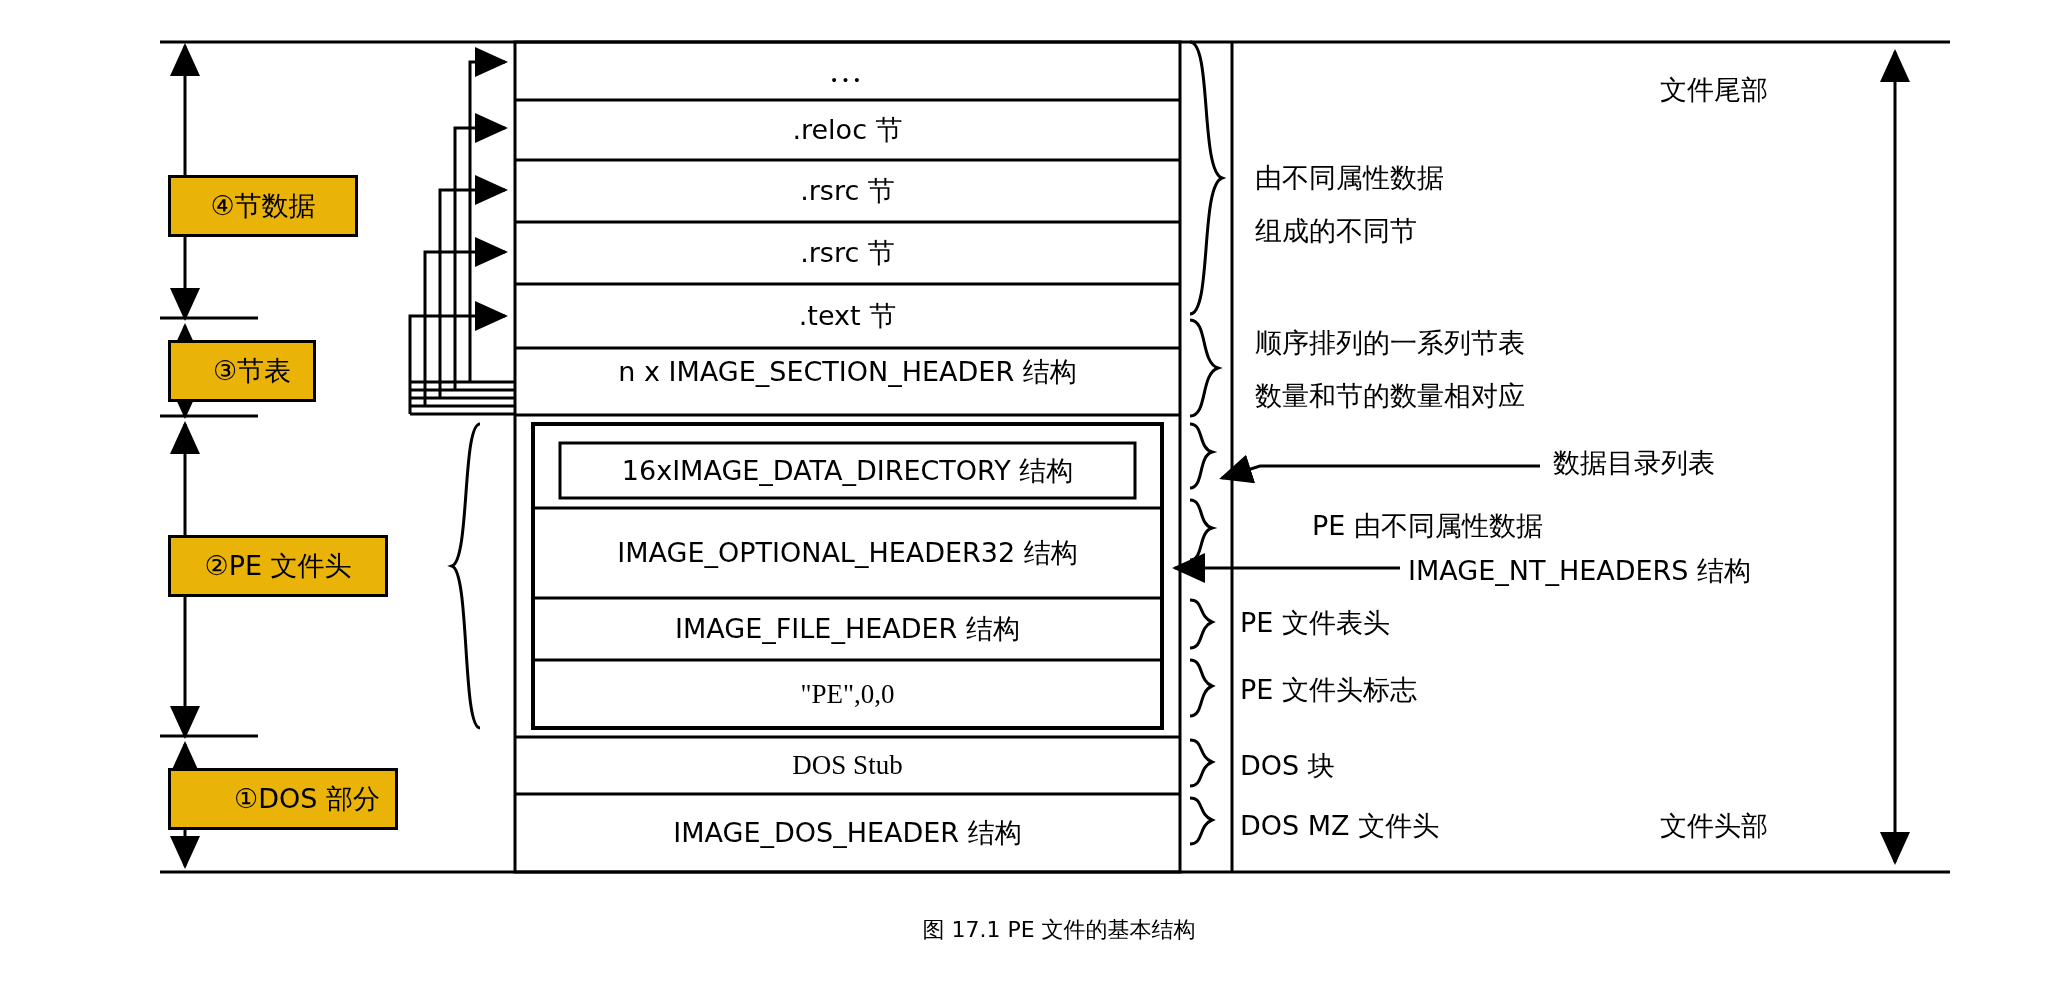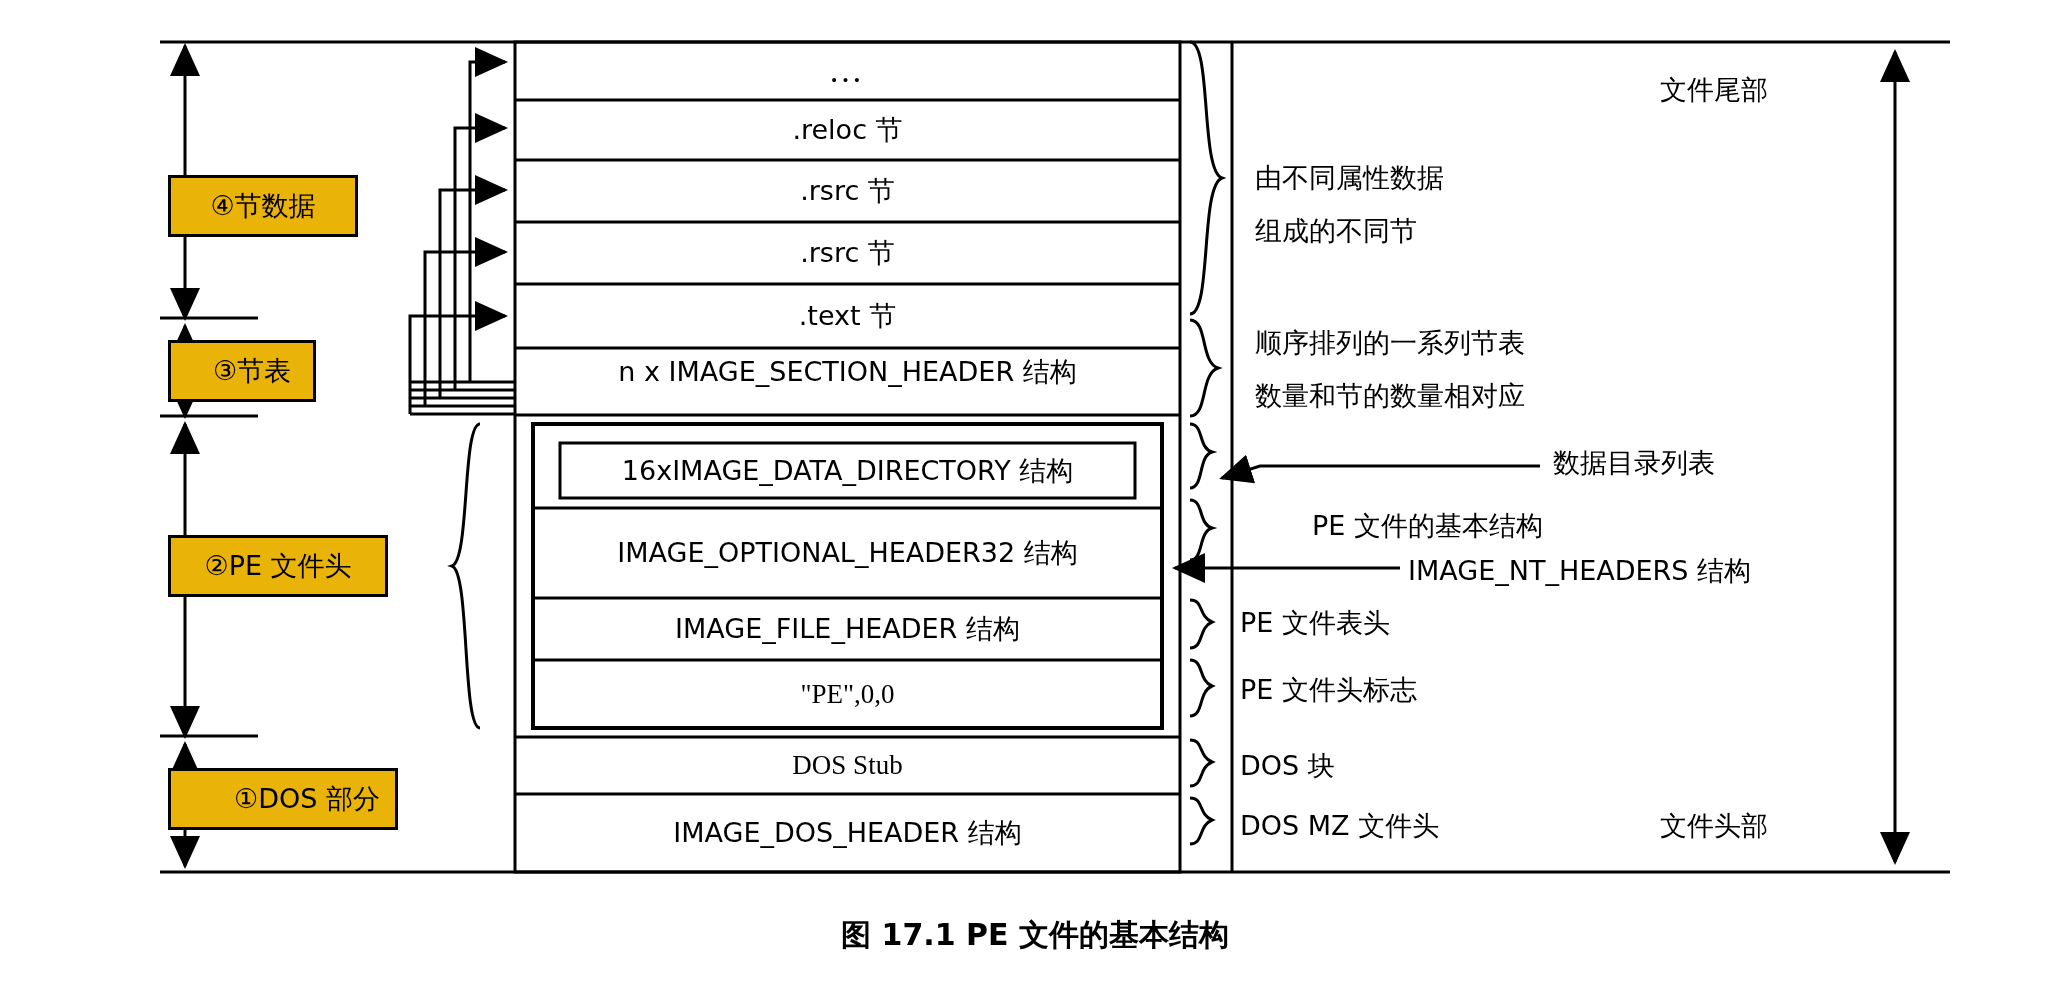--- a/index.html
+++ b/index.html
@@ -44,23 +44,24 @@
     font-size: 27px;
     background: #eab308;
   }
   .right-text {
     position: absolute;
     font-size: 27px;
     white-space: nowrap;
   }
   .caption {
     position: absolute;
-    font-size: 30px;
-    font-weight: bold;
+    font-size: 22px;
+    font-weight: normal;
     white-space: nowrap;
+    margin-left: 24px;
   }
   .cjk {
     font-family: "DejaVu Sans", "Liberation Sans", sans-serif;
   }
 </style>
 </head>
 <body>
 
 <svg id="canvas" viewBox="0 0 2070 984" xmlns="http://www.w3.org/2000/svg">
   <defs>
@@ -223,21 +224,21 @@
 <div class="right-text cjk" style="left:1255px; top:325px;">
   <span>顺序排列的一系列节表</span>
 </div>
 <div class="right-text cjk" style="left:1255px; top:378px;">
   <span>数量和节的数量相对应</span>
 </div>
 <div class="right-text cjk" style="left:1553px; top:445px;">
   <span>数据目录列表</span>
 </div>
 <div class="right-text cjk" style="left:1312px; top:508px;">
-  <span>PE 文件的基本结构</span>
+  <span>PE 由不同属性数据</span>
 </div>
 <div class="right-text cjk" style="left:1408px; top:553px;">
   <span>IMAGE_NT_HEADERS 结构</span>
 </div>
 <div class="right-text cjk" style="left:1240px; top:605px;">
   <span>PE 文件表头</span>
 </div>
 <div class="right-text cjk" style="left:1240px; top:672px;">
   <span>PE 文件头标志</span>
 </div>

